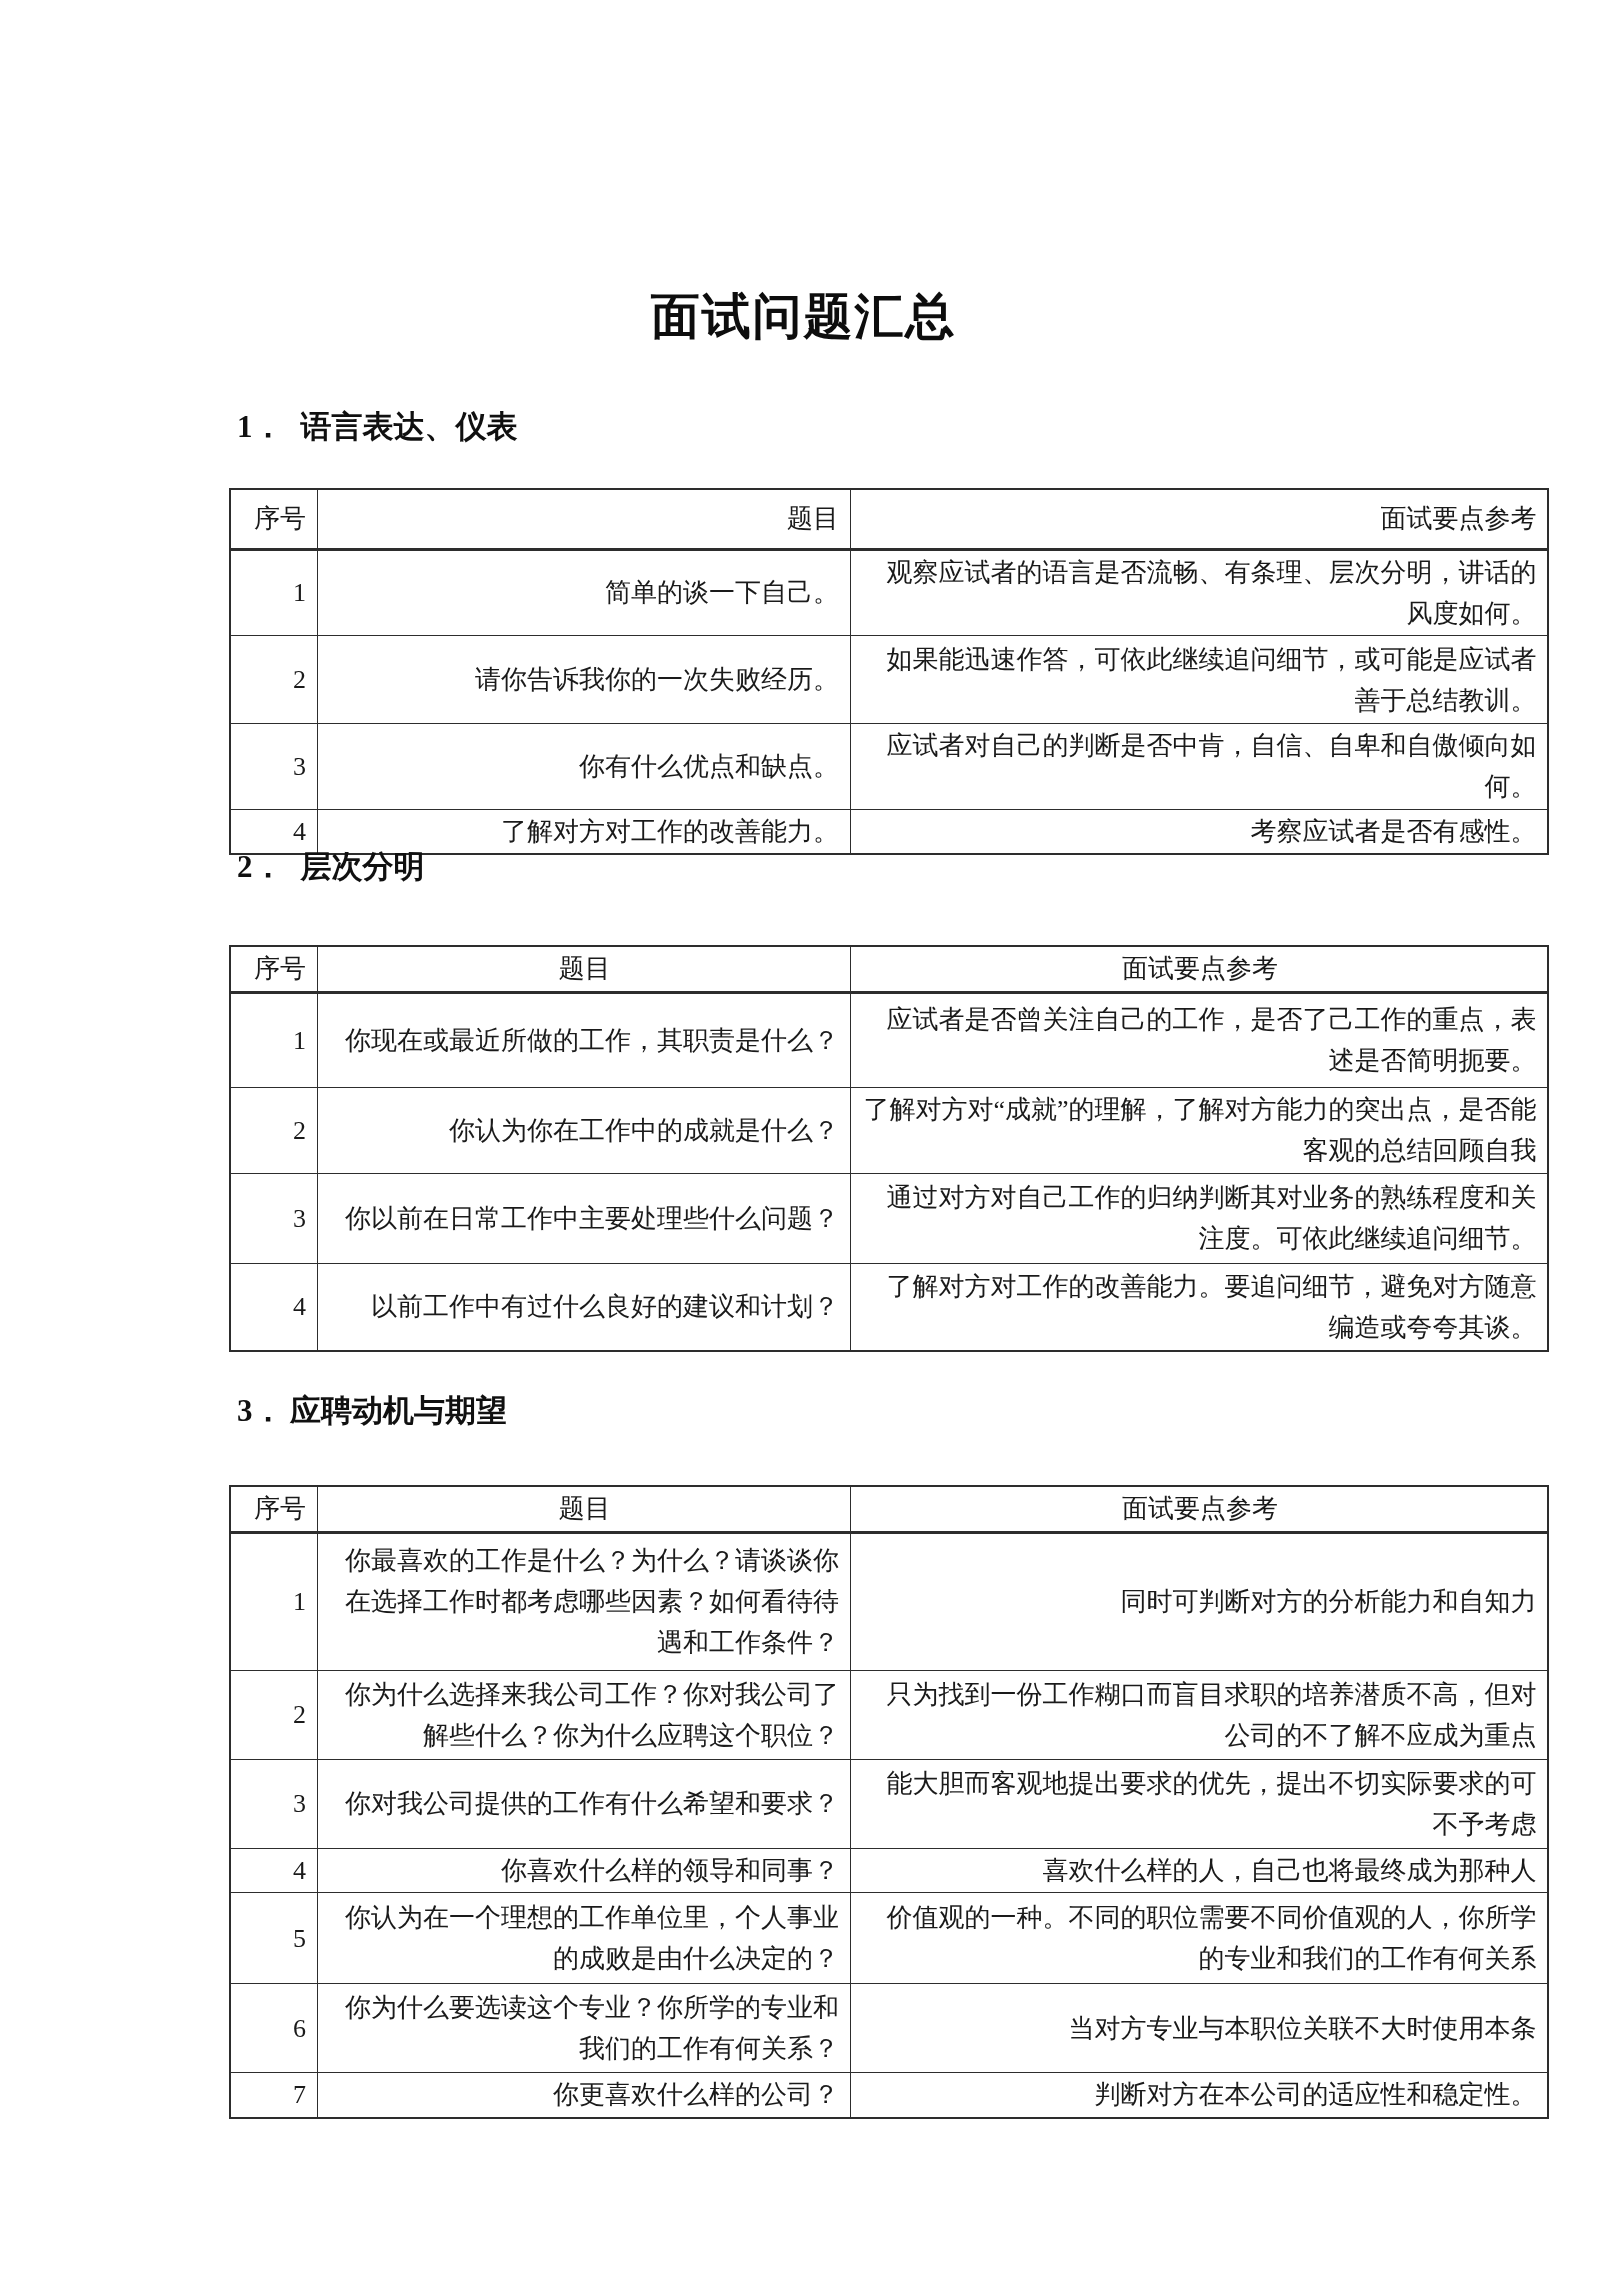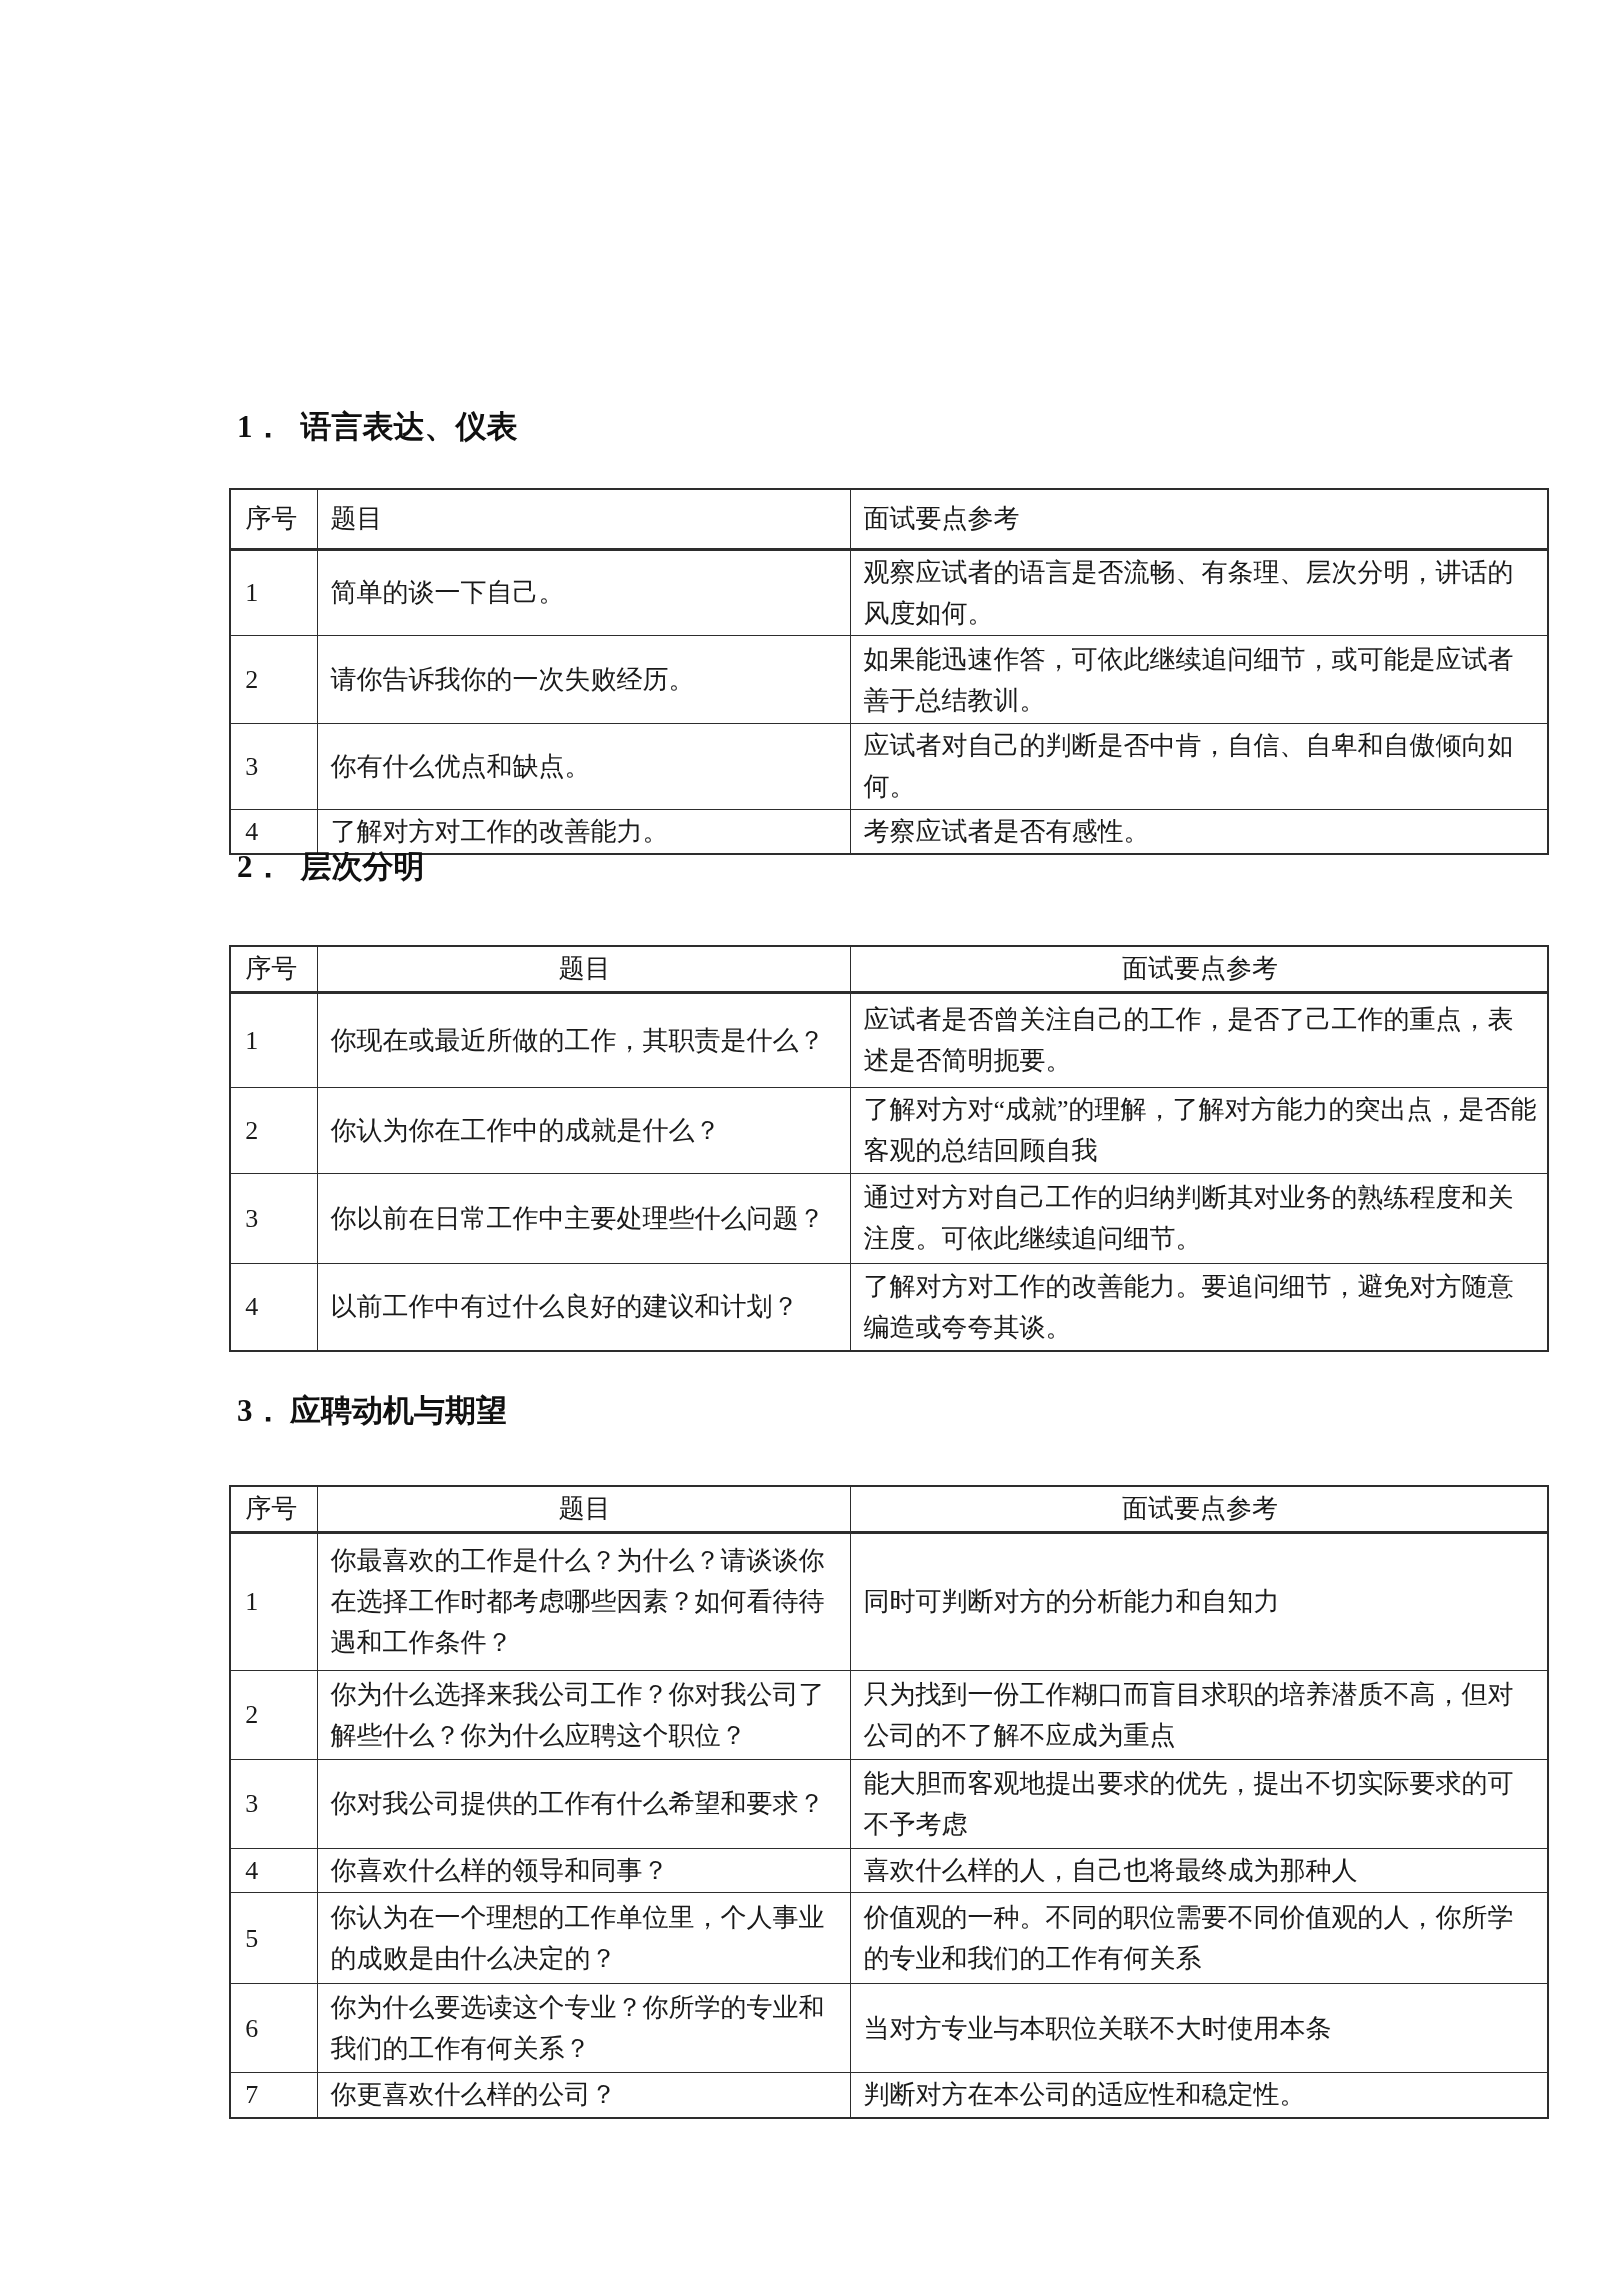--- a/index.html
+++ b/index.html
@@ -59,36 +59,37 @@
   .qtable col.c-no  { width: 87px; }
   .qtable col.c-q   { width: 533px; }
   .qtable col.c-ref { width: 698px; }
 
   .qtable td {
     border: 1.9px solid #2d2d2d;
     font-size: 26px;
     line-height: 41px;
     vertical-align: middle;
     padding: 1.3px 10.4px 1.3px 13px;
-    text-align: left;
+    text-align: right;
     word-break: break-all;
     color: #1a1a1a;
   }
   .qtable thead td { border-bottom-width: 3.2px; }
   .qtable td.cell-no { padding-left: 14.3px; }
 
   
   .qtable--center-header thead td.cell-q,
   .qtable--center-header thead td.cell-ref { text-align: center; }
 </style>
 </head>
 <body>
 
 <div class="page">
 
+  <div class="doc-title">面试问题汇总</div>
 
   <div class="section-heading" id="section-heading-1">
     <span class="sec-num">1．</span>
     <span class="sec-label">语言表达、仪表</span>
   </div>
 
   <table class="qtable qtable--left-header" id="table-1">
     <colgroup>
         <col class="c-no">
         <col class="c-q">

